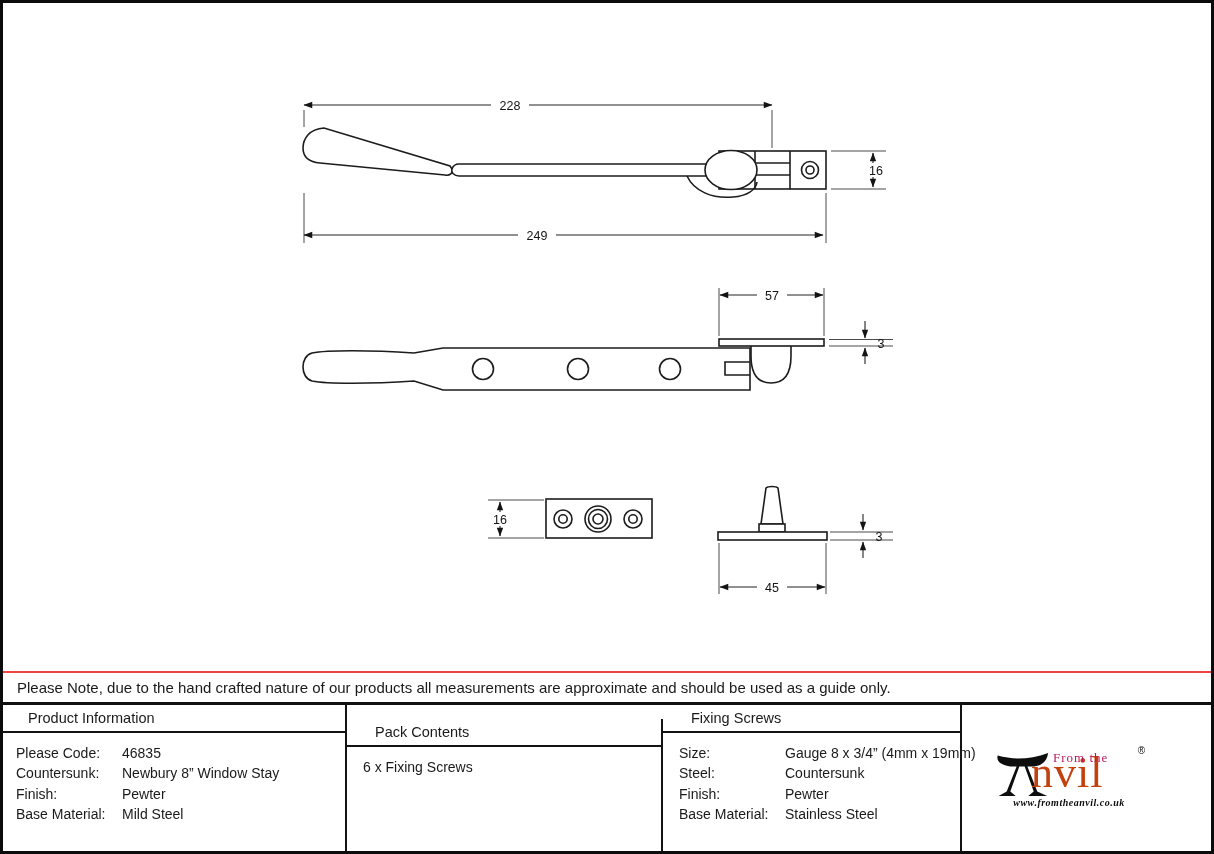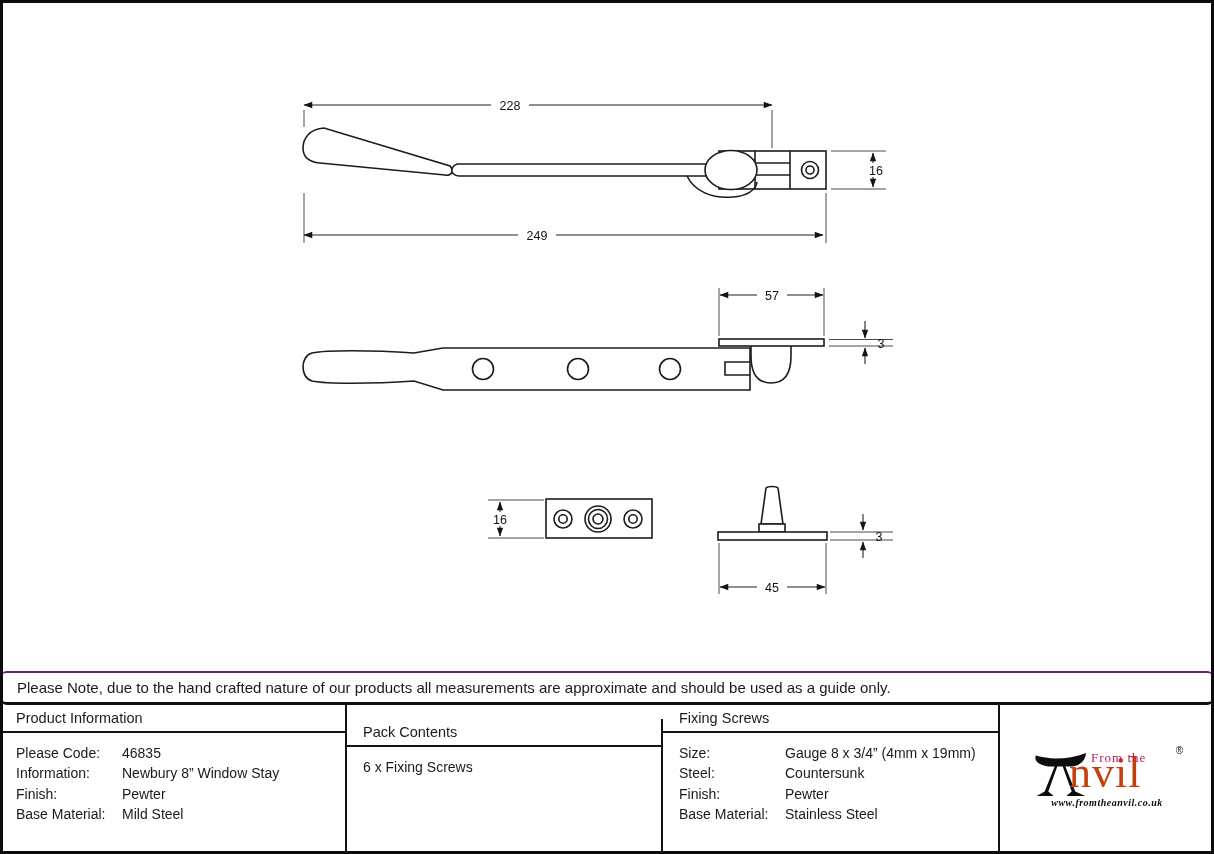--- a/index.html
+++ b/index.html
@@ -5,30 +5,30 @@
   html,body{margin:0;padding:0;}
   body{
     width:1214px;height:854px;position:relative;background:#ffffff;
     font-family:"Liberation Sans",sans-serif;color:#1a1a1a;overflow:hidden;
   }
   #frame{position:absolute;inset:0;border:3px solid #0b0b0b;z-index:50;pointer-events:none;}
   #drawing{position:absolute;left:0;top:0;width:1214px;height:671px;}
   .dim-text{font-family:"Liberation Sans",sans-serif;font-size:12.5px;fill:#141414;}
   .note-row{
     position:absolute;left:0;top:671px;width:1214px;height:34px;box-sizing:border-box;
-    border-top:2px solid #701a75;border-bottom:3px solid #101010;
-    display:flex;align-items:center;padding-left:17px;font-size:15px;border-radius:7px;
+    border-top:2px solid #ef4444;border-bottom:3px solid #101010;
+    display:flex;align-items:center;padding-left:17px;font-size:15px;
   }
   .spec-table{position:absolute;left:0;top:705px;width:1214px;height:149px;display:flex;}
   .col{box-sizing:border-box;border-right:2px solid #131313;}
   .col:last-child{border-right:none;}
-  .col-w1{width:347px;}.col-w2{width:316px;margin-top:14px;}.col-w3{width:337px;}.col-w4{width:214px;}
+  .col-w1{width:347px;}.col-w2{width:316px;margin-top:14px;}.col-w3{width:299px;}.col-w4{width:214px;}
   .col-header{
     height:26px;border-bottom:2px solid #131313;display:flex;align-items:center;
-    padding-left:16px;font-size:14.5px;
+    padding-left:28px;font-size:14.5px;
   }
   .col-body{padding:10px 0 0 16px;font-size:14px;}
   .kv-row{display:flex;line-height:20.4px;}
   .kv-label{width:106px;flex:none;}
   .kv-value{flex:1;white-space:nowrap;}
   .pack-item{line-height:20.4px;}
   
   .logo-col{display:flex;align-items:center;justify-content:center;}
   .logo-box{position:relative;width:152px;height:66px;}
   .anvil-a{position:absolute;left:2px;top:1px;width:54px;height:53px;}
@@ -181,21 +181,21 @@
 <div class="spec-table">
 
   <div class="col col-w1">
     <div class="col-header">Product Information</div>
     <div class="col-body">
       <div class="kv-row">
         <span class="kv-label">Please Code:</span>
         <span class="kv-value">46835</span>
       </div>
       <div class="kv-row">
-        <span class="kv-label">Information:</span>
+        <span class="kv-label">Countersunk:</span>
         <span class="kv-value">Newbury 8” Window Stay</span>
       </div>
       <div class="kv-row">
         <span class="kv-label">Finish:</span>
         <span class="kv-value">Pewter</span>
       </div>
       <div class="kv-row">
         <span class="kv-label">Base Material:</span>
         <span class="kv-value">Mild Steel</span>
       </div>

